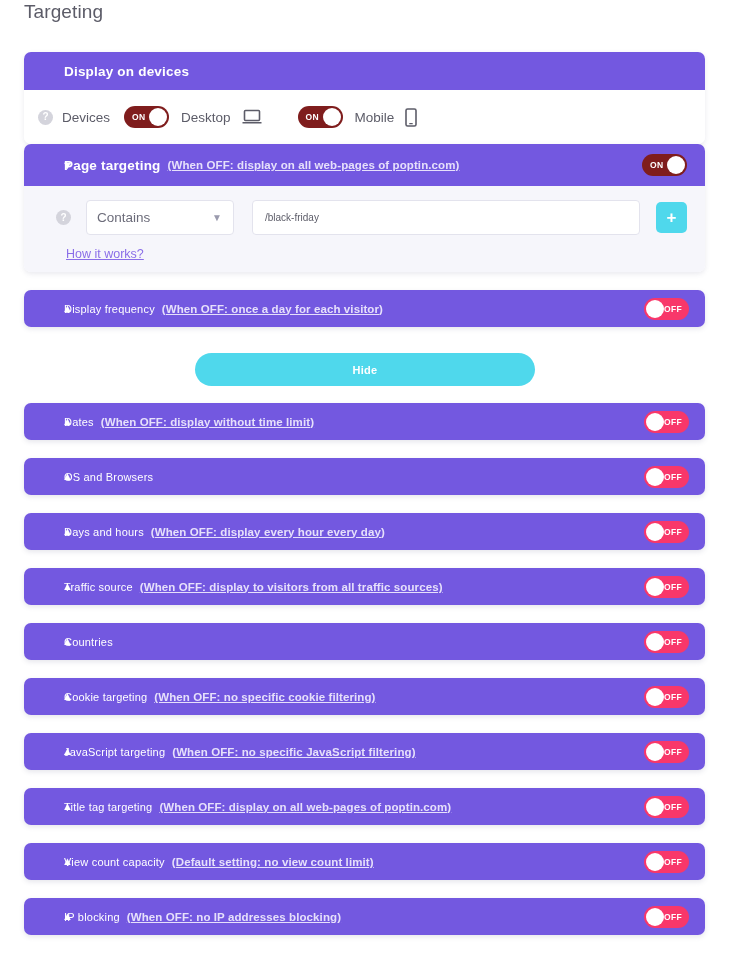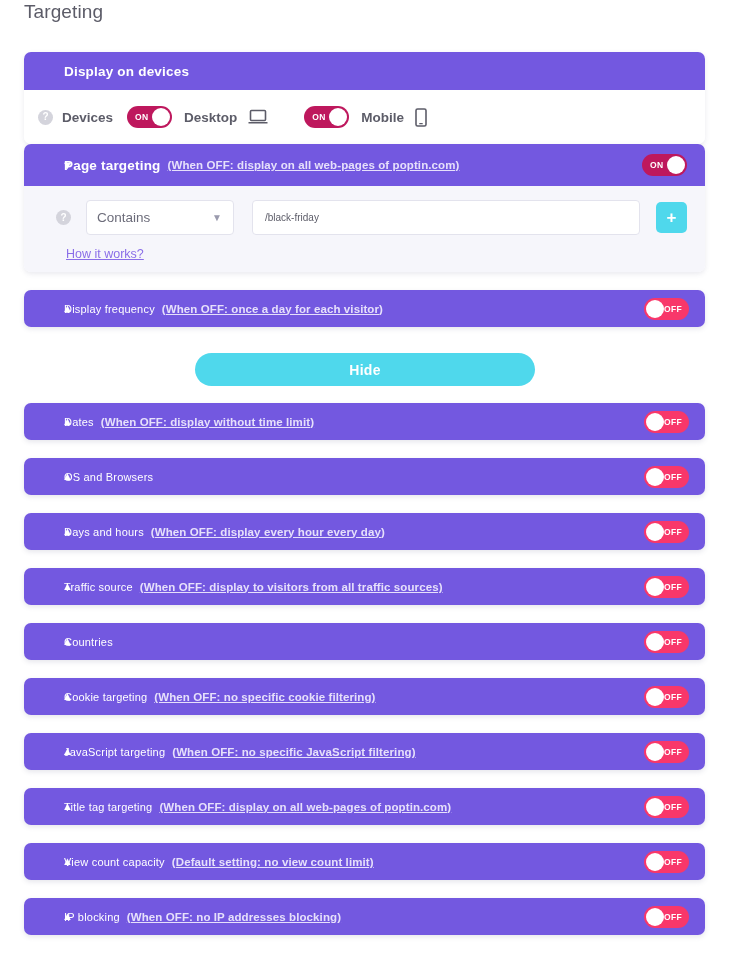--- a/index.html
+++ b/index.html
@@ -65,21 +65,21 @@
     display: flex;
     align-items: center;
     padding-left: 14px;
   }
   .device-group {
     display: flex;
     align-items: center;
   }
   .device-label {
     font-size: 13.5px;
-    font-weight: 700;
+    font-weight: 400;
     color: #5c5c68;
     margin: 0 4px;
     white-space: nowrap;
   }
   .help-icon {
     width: 15px; height: 15px;
     border-radius: 50%;
     background: #d4d4dc;
     color: #ffffff;
     font-size: 10px;
@@ -94,21 +94,21 @@
 
   
   .toggle {
     position: relative;
     width: 45px;
     height: 22px;
     border-radius: 11px;
     flex: 0 0 auto;
     display: block;
   }
-  .toggle.on  { background: #be185d; }
+  .toggle.on  { background: #7f1d1d; }
   .toggle.off { background: #f8376a; }
   .toggle .knob {
     position: absolute;
     top: 2px;
     width: 18px; height: 18px;
     border-radius: 50%;
     background: #ffffff;
   }
   .toggle.on  .knob { right: 2px; }
   .toggle.off .knob { left: 2px; }
@@ -244,21 +244,21 @@
   
   #hide-button {
     position: absolute;
     left: 195px;
     top: 353px;
     width: 340px;
     height: 33px;
     border-radius: 17px;
     background: #4fd8ec;
     color: #ffffff;
-    font-size: 14px;
+    font-size: 11px;
     font-weight: 700;
     display: flex;
     align-items: center;
     justify-content: center;
     border: none;
     font-family: "Liberation Sans", sans-serif;
     letter-spacing: 0.3px;
   }
 </style>
 </head>

